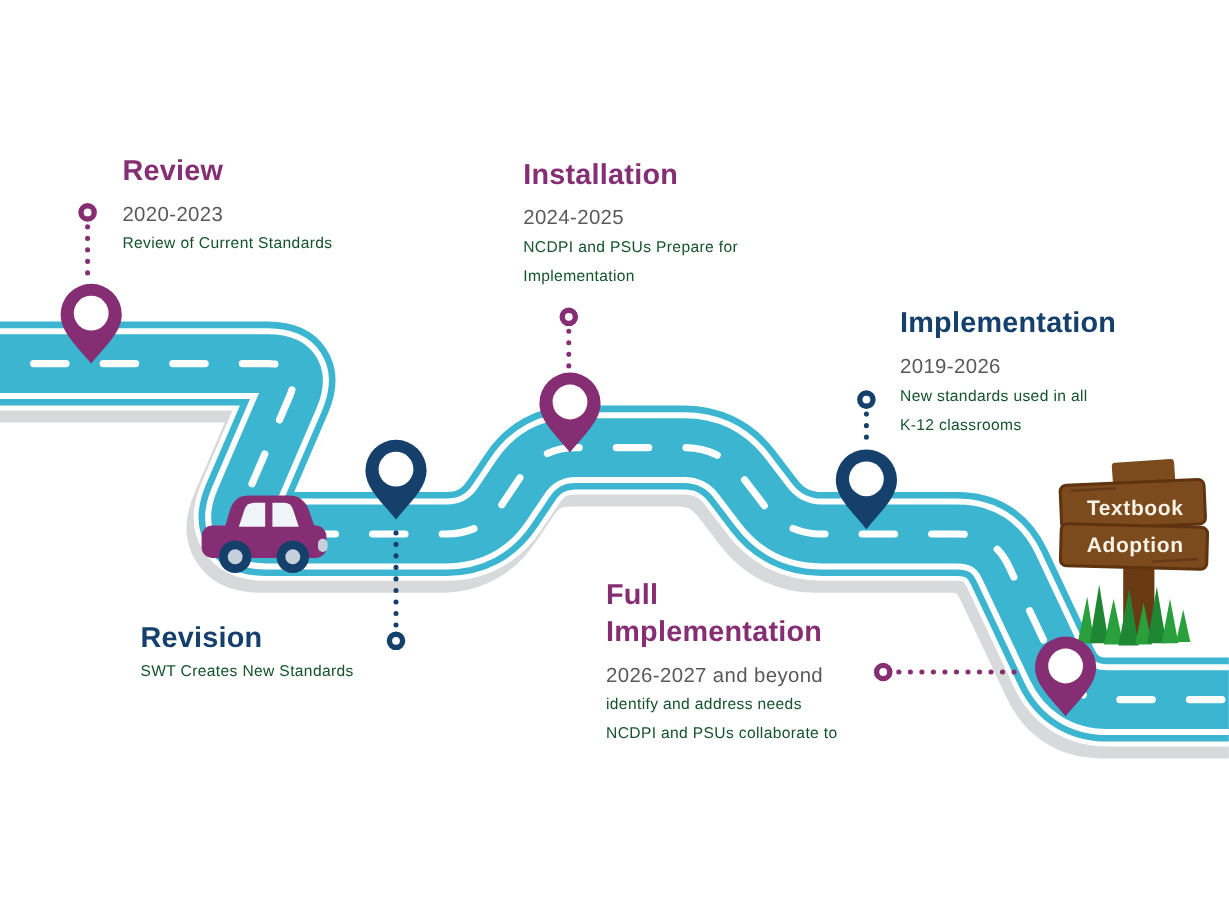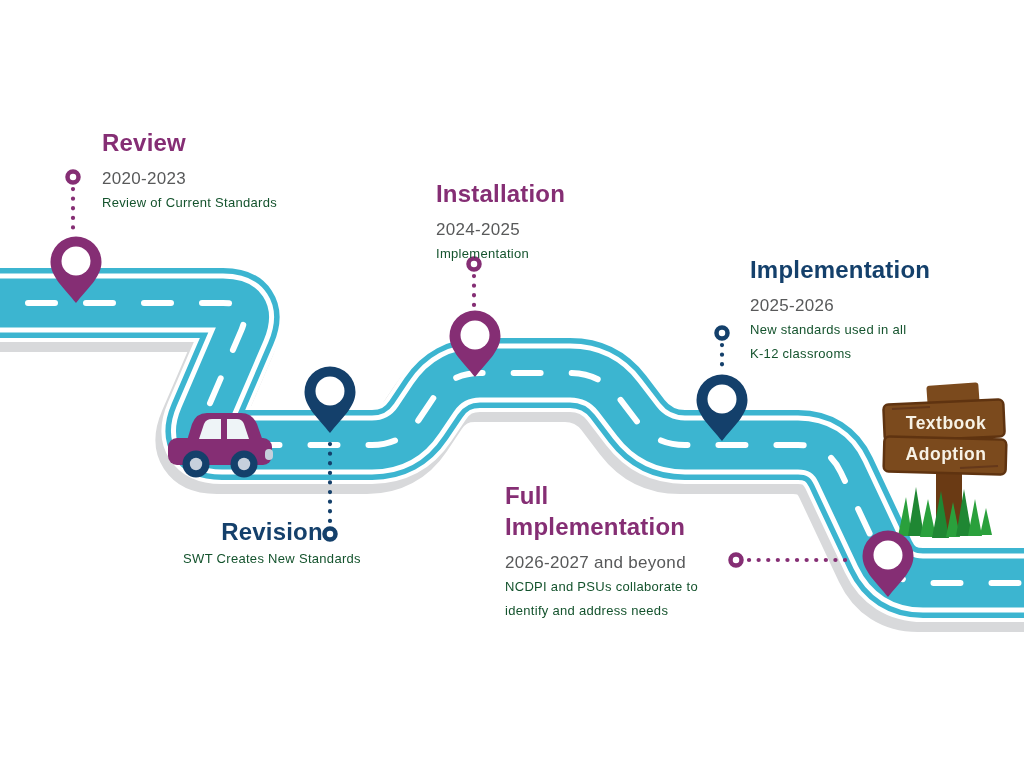--- a/index.html
+++ b/index.html
@@ -6,23 +6,23 @@
   body{width:1024px;height:768px;overflow:hidden;font-family:"Liberation Sans",sans-serif;}
   .canvas{position:relative;width:1024px;height:768px;background:#ffffff;}
   svg.art{position:absolute;left:0;top:0;z-index:1;}
   .stage{position:absolute;z-index:2;}
   .stage .title{font-weight:700;font-size:24px;line-height:31px;letter-spacing:.2px;}
   .stage.purple .title{color:#852e74;}
   .stage.navy .title{color:#14406b;}
   .stage .years{margin-top:9px;font-size:17px;line-height:24px;color:#58595a;letter-spacing:.3px;}
   .stage .desc{font-size:13px;line-height:24px;color:#14532d;letter-spacing:.3px;}
   #stage-review{left:102px;top:127px;width:310px;}
-  #stage-installation{left:436px;top:130px;width:290px;margin-top:48px;}
+  #stage-installation{left:436px;top:130px;width:290px;}
   #stage-initial{left:750px;top:254px;width:250px;}
-  #stage-revision{left:117px;top:516px;width:310px;text-align:center;}
+  #stage-revision{left:117px;top:516px;width:310px;}
   #stage-full{left:505px;top:480px;width:310px;}
 </style>
 </head>
 <body>
 
 <div class="canvas">
 
   <svg class="art" width="1024" height="768" viewBox="0 0 1024 768">
 
     <g>
@@ -121,31 +121,32 @@
   </div>
 
   <div class="stage navy" id="stage-revision">
     <div class="title">Revision</div>
     <div class="desc">SWT Creates New Standards</div>
   </div>
 
   <div class="stage purple" id="stage-installation">
     <div class="title">Installation</div>
     <div class="years">2024-2025</div>
+    <div class="desc">NCDPI and PSUs Prepare for</div>
     <div class="desc">Implementation</div>
   </div>
 
   <div class="stage navy" id="stage-initial">
     <div class="title">Implementation</div>
-    <div class="years">2025-2026</div>
+    <div class="years">2019-2026</div>
     <div class="desc">New standards used in all</div>
     <div class="desc">K-12 classrooms</div>
   </div>
 
   <div class="stage purple" id="stage-full">
     <div class="title">Full</div>
     <div class="title">Implementation</div>
     <div class="years">2026-2027 and beyond</div>
+    <div class="desc">identify and address needs</div>
     <div class="desc">NCDPI and PSUs collaborate to</div>
-    <div class="desc">identify and address needs</div>
   </div>
 
 </div>
 
 </body></html>

